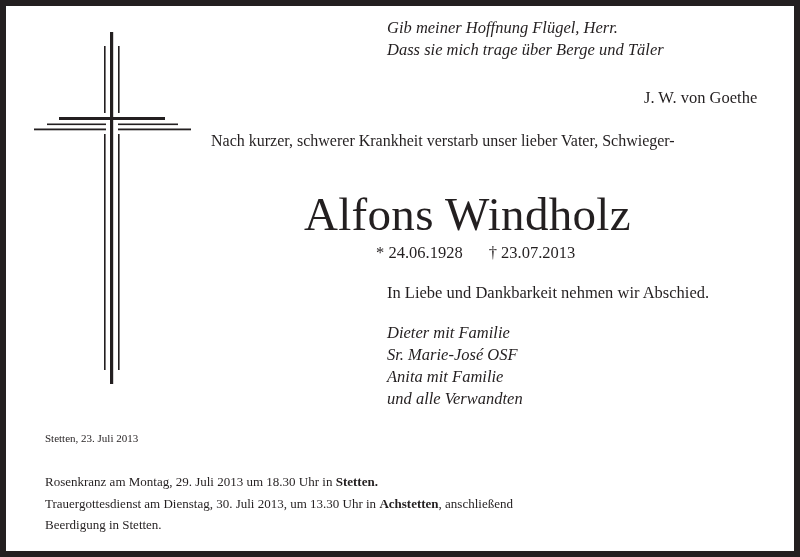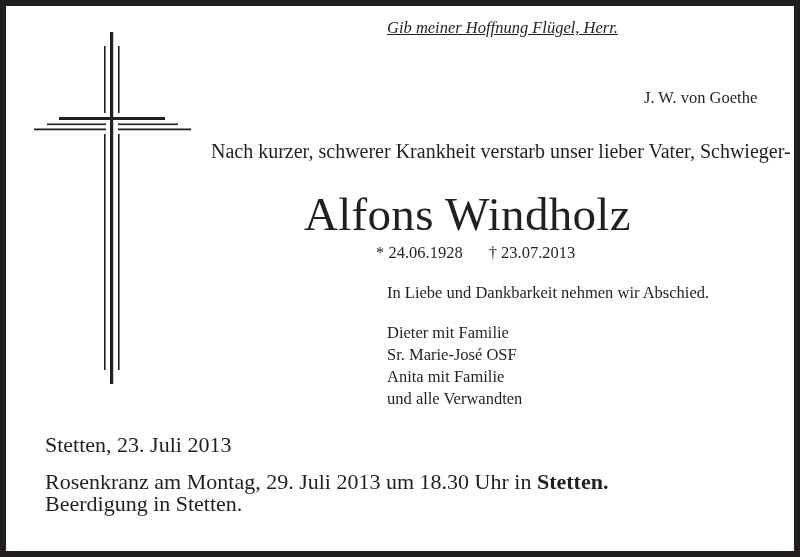--- a/index.html
+++ b/index.html
@@ -2,33 +2,33 @@
 <html><head>
 <meta charset="utf-8">
 <style>
   html, body { margin: 0; padding: 0; background: #ffffff; }
   body { width: 800px; height: 557px; position: relative; overflow: hidden; }
   .frame {
     position: absolute; left: 0; top: 0; width: 800px; height: 557px;
     box-sizing: border-box; border: 6px solid #231f20; background: #ffffff;
   }
   .serif { font-family: "Liberation Serif", "DejaVu Serif", serif; color: #231f20; }
-  .poem { position: absolute; left: 387px; top: 17px; font-style: italic; font-size: 16.5px; line-height: 22px; text-decoration: underline; }
+  .poem { position: absolute; left: 387px; top: 17px; font-style: italic; font-size: 16.5px; line-height: 22px; }
   .poem div { white-space: nowrap; }
   .author { position: absolute; left: 623px; top: 88px; font-size: 16.5px; white-space: nowrap; margin-left: 21px; }
-  .intro { position: absolute; left: 211px; top: 140px; font-size: 20px; line-height: 22px; }
+  .intro { position: absolute; left: 211px; top: 130px; font-size: 16px; line-height: 22px; }
   .intro div { white-space: nowrap; }
   .name { position: absolute; left: 304px; top: 187px; font-size: 47px; line-height: 54px; white-space: nowrap; letter-spacing: 0.3px; }
   .dates { position: absolute; left: 376px; top: 243px; font-size: 16.5px; white-space: nowrap; }
   .dates span + span { margin-left: 26px; }
   .farewell { position: absolute; left: 387px; top: 283px; font-size: 16.5px; white-space: nowrap; }
   .family { position: absolute; left: 387px; top: 322px; font-size: 16.5px; line-height: 22px; }
-  .family div { white-space: nowrap; }
-  .place { position: absolute; left: 45px; top: 432px; font-size: 22px; white-space: nowrap; }
-  .events { position: absolute; left: 45px; top: 471px; font-size: 22px; line-height: 21.5px; }
+  .family div { white-space: nowrap; font-style: italic; }
+  .place { position: absolute; left: 45px; top: 432px; font-size: 11px; white-space: nowrap; }
+  .events { position: absolute; left: 45px; top: 471px; font-size: 13px; line-height: 21.5px; }
   .events div { white-space: nowrap; }
   .events b { font-weight: bold; }
   .cross { position: absolute; left: 0; top: 0; }
 </style>
 </head>
 <body>
 
 <div class="frame"></div>
 
 <svg class="cross" width="800" height="557">
@@ -47,20 +47,21 @@
     <rect x="47" y="123.5" width="59" height="1.6"></rect>
     <rect x="118" y="123.5" width="60" height="1.6"></rect>
 
     <rect x="34" y="128.5" width="72" height="1.8"></rect>
     <rect x="118" y="128.5" width="73" height="1.8"></rect>
   </g>
 </svg>
 
 <div class="poem serif">
   <div>Gib meiner Hoffnung Flügel, Herr.</div>
+  <div>Dass sie mich trage über Berge und Täler</div>
 </div>
 <div class="author serif">J. W. von Goethe</div>
 
 <div class="intro serif">
   <div>Nach kurzer, schwerer Krankheit verstarb unser lieber Vater, Schwieger-</div>
 </div>
 
 <div class="name serif">Alfons Windholz</div>
 
 <div class="dates serif">
@@ -73,14 +74,15 @@
   <div>Dieter mit Familie</div>
   <div>Sr. Marie-José OSF</div>
   <div>Anita mit Familie</div>
   <div>und alle Verwandten</div>
 </div>
 
 <div class="place serif">Stetten, 23. Juli 2013</div>
 
 <div class="events serif">
   <div><span>Rosenkranz am Montag, 29. Juli 2013 um 18.30 Uhr in </span><b>Stetten.</b></div>
+  <div><span>Trauergottesdienst am Dienstag, 30. Juli 2013, um 13.30 Uhr in </span><b>Achstetten</b><span>, anschließend</span></div>
   <div>Beerdigung in Stetten.</div>
 </div>
 
 </body></html>

